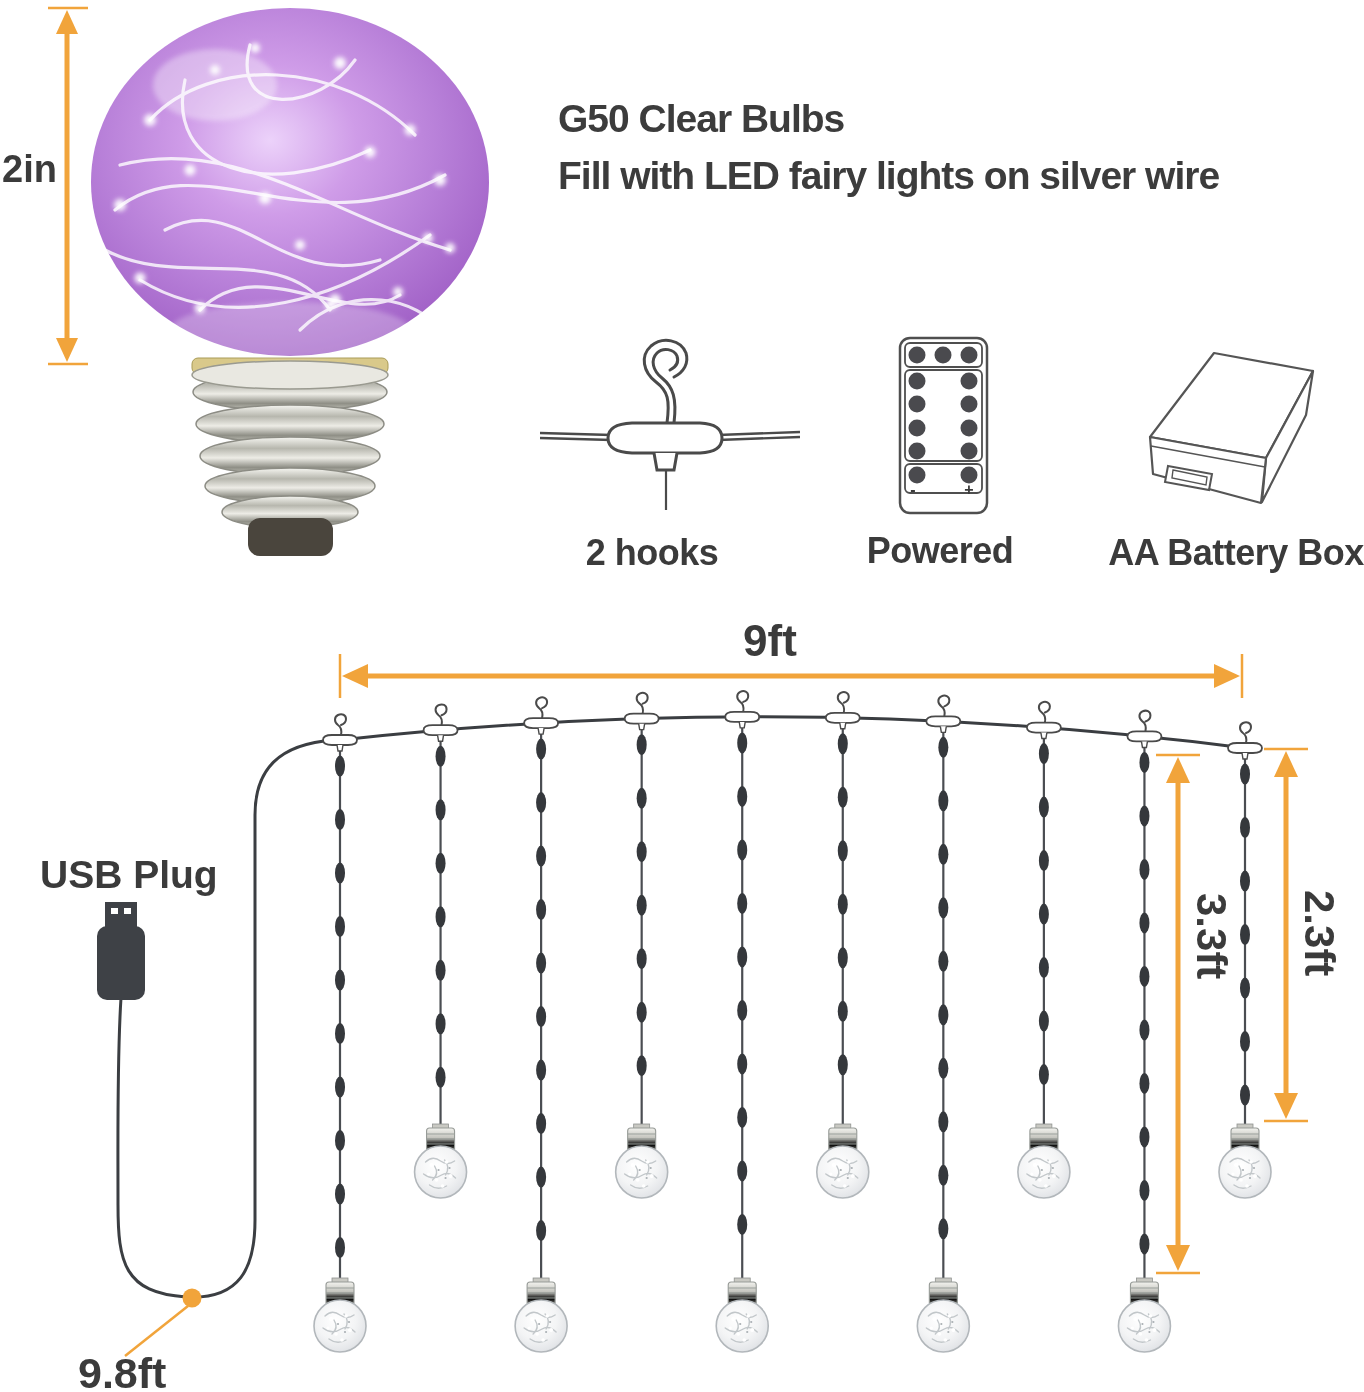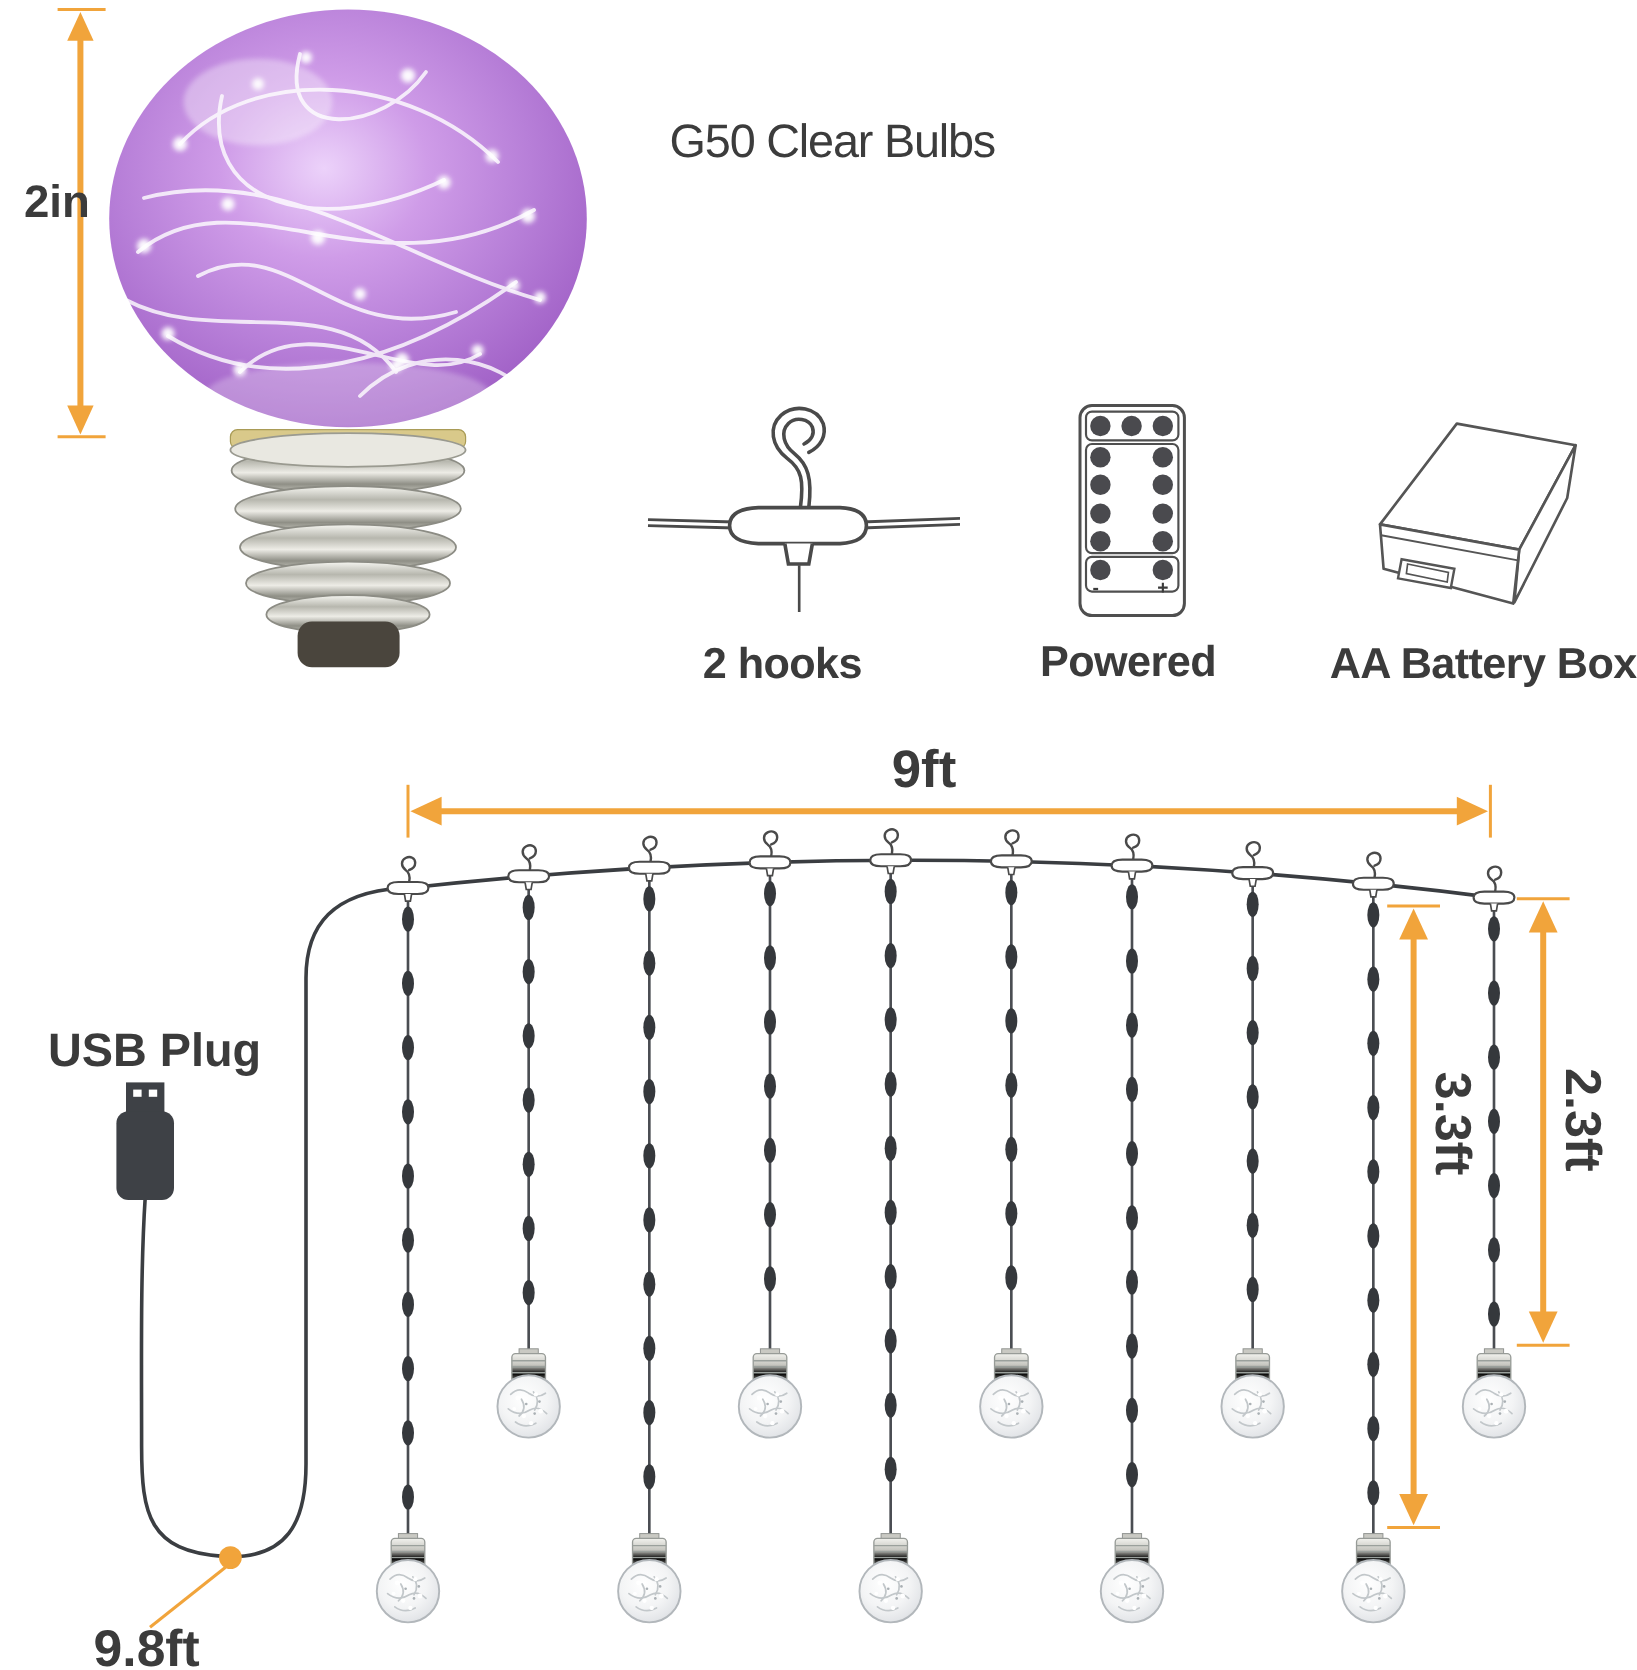--- a/index.html
+++ b/index.html
@@ -1,23 +1,23 @@
 <!DOCTYPE html>
 <html><head>
 <meta charset="utf-8">
 <style>
   html,body{margin:0;padding:0;background:#ffffff;}
   .canvas{position:relative;width:1364px;height:1392px;background:#fff;overflow:hidden;
           font-family:"Liberation Sans",sans-serif;color:#3b3b3b;}
   .abs{position:absolute;}
   .title{left:553px;top:0px;font-size:62px;font-weight:700;letter-spacing:-1.5px;color:#f7a01e;white-space:nowrap;}
-  .sub{left:558px;font-size:39px;font-weight:400;letter-spacing:-1px;color:#3c3c3c;white-space:nowrap;}
+  .sub{left:558px;font-size:39px;font-weight:700;letter-spacing:-1px;color:#3c3c3c;white-space:nowrap;}
   .sub1{top:97px;}
   .sub2{top:154px;}
-  .size-label{left:2px;top:148px;font-size:38px;font-weight:700;color:#3b3b3b;margin-left:18px;}
+  .size-label{left:2px;top:148px;font-size:38px;font-weight:700;color:#3b3b3b;}
   .acc-label{font-size:36px;font-weight:700;letter-spacing:-0.5px;color:#3b3b3b;transform:translateX(-50%);white-space:nowrap;}
   svg{position:absolute;display:block;}
   svg text{font-family:"Liberation Sans",sans-serif;font-weight:700;fill:#3b3b3b;}
 </style>
 </head>
 <body>
 
 <div class="canvas">
 
   <svg style="left:30px;top:0" width="480" height="580" viewBox="30 0 480 580">
@@ -94,20 +94,21 @@
           <circle cx="190" cy="170" r="5.5"></circle>
           <circle cx="330" cy="305" r="5"></circle>
       </g>
       <ellipse cx="215" cy="85" rx="62" ry="36" fill="#ffffff" opacity="0.35" filter="url(#soft)"></ellipse>
       <ellipse cx="290" cy="330" rx="120" ry="28" fill="#ffffff" opacity="0.25" filter="url(#soft)"></ellipse>
     </g>
   </svg>
   <div class="abs size-label">2in</div>
 
   <div class="abs sub sub1">G50 Clear Bulbs</div>
+  <div class="abs sub sub2">Fill with LED fairy lights on silver wire</div>
 
   <svg style="left:520px;top:322px" width="300" height="196" viewBox="520 322 300 196">
     <g stroke="#4a4a4a" fill="none">
       <line x1="540" y1="433" x2="612" y2="435" stroke-width="2.4"></line>
       <line x1="540" y1="438" x2="612" y2="440" stroke-width="2.4"></line>
       <line x1="718" y1="440" x2="800" y2="437" stroke-width="2.4"></line>
       <line x1="718" y1="435" x2="800" y2="432" stroke-width="2.4"></line>
       <path d="M667,423 C670,400 668,391 656,382 C643,372 640,356 651,346 C663,336 681,340 686,353 C689,363 684,372 674,377" stroke-width="3" stroke-linecap="round"></path>
       <path d="M674,423 C677,398 673,387 662,378 C653,371 650,360 657,353 C663,347 674,349 677,356 C679,362 676,367 670,370" stroke-width="3" stroke-linecap="round"></path>
       <path d="M608,438 Q608,424 632,423 L700,423 Q722,424 722,438 Q722,452 700,453 L632,453 Q608,452 608,438 Z" fill="#ffffff" stroke-width="3"></path>

